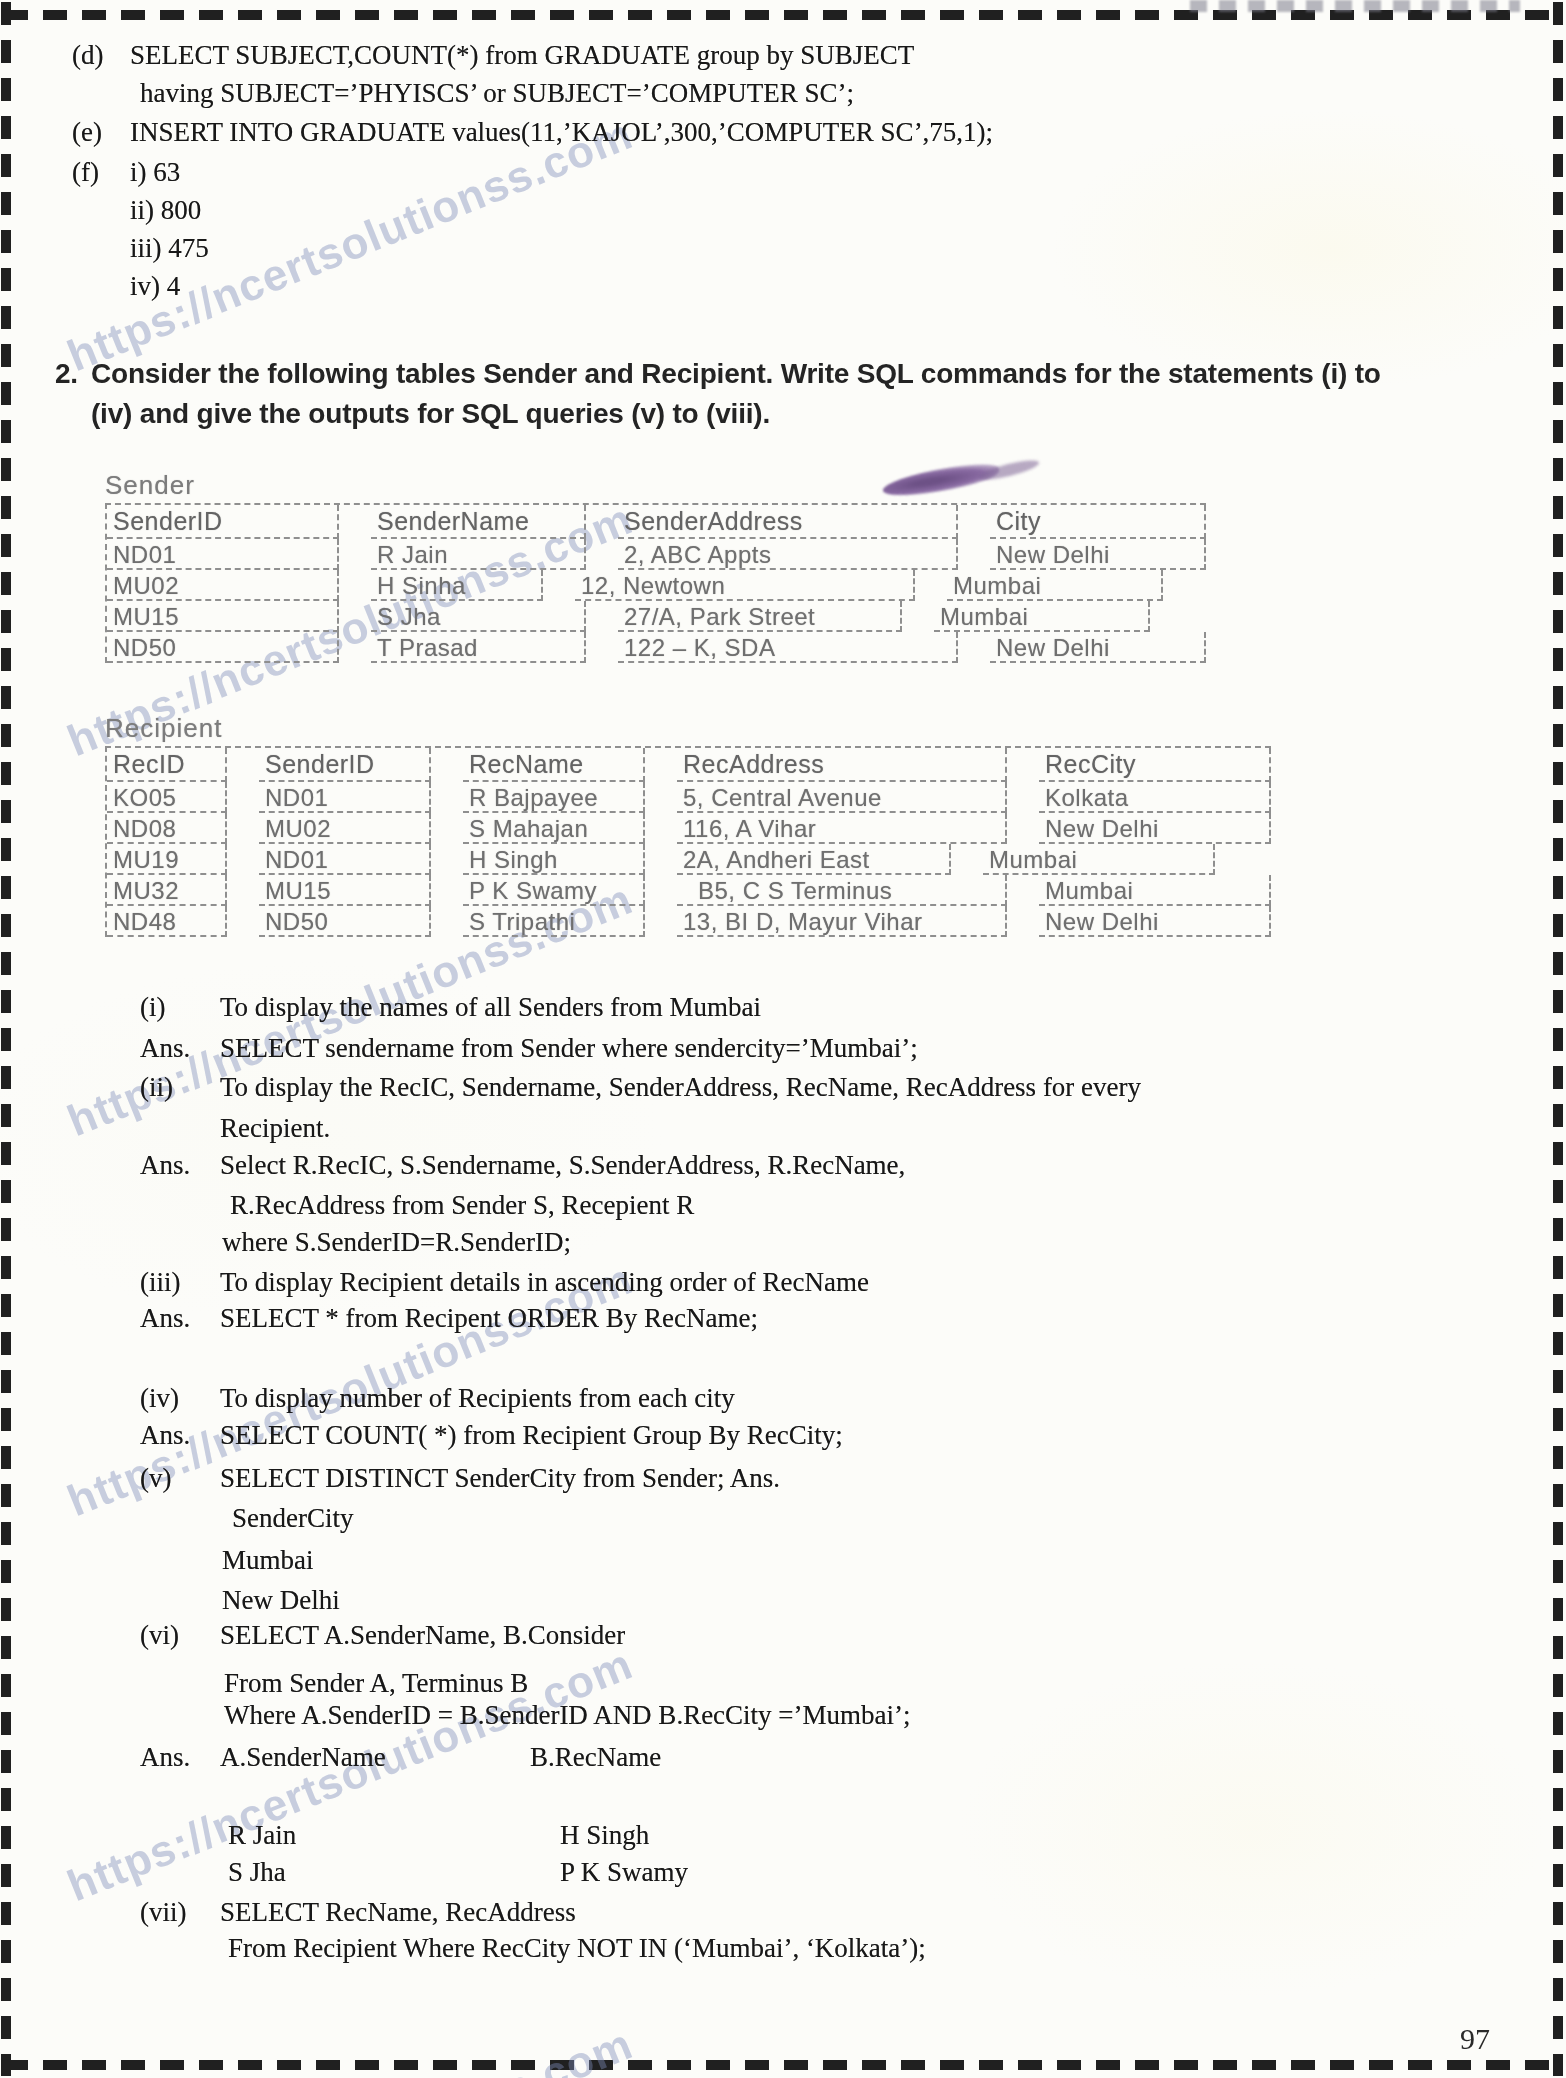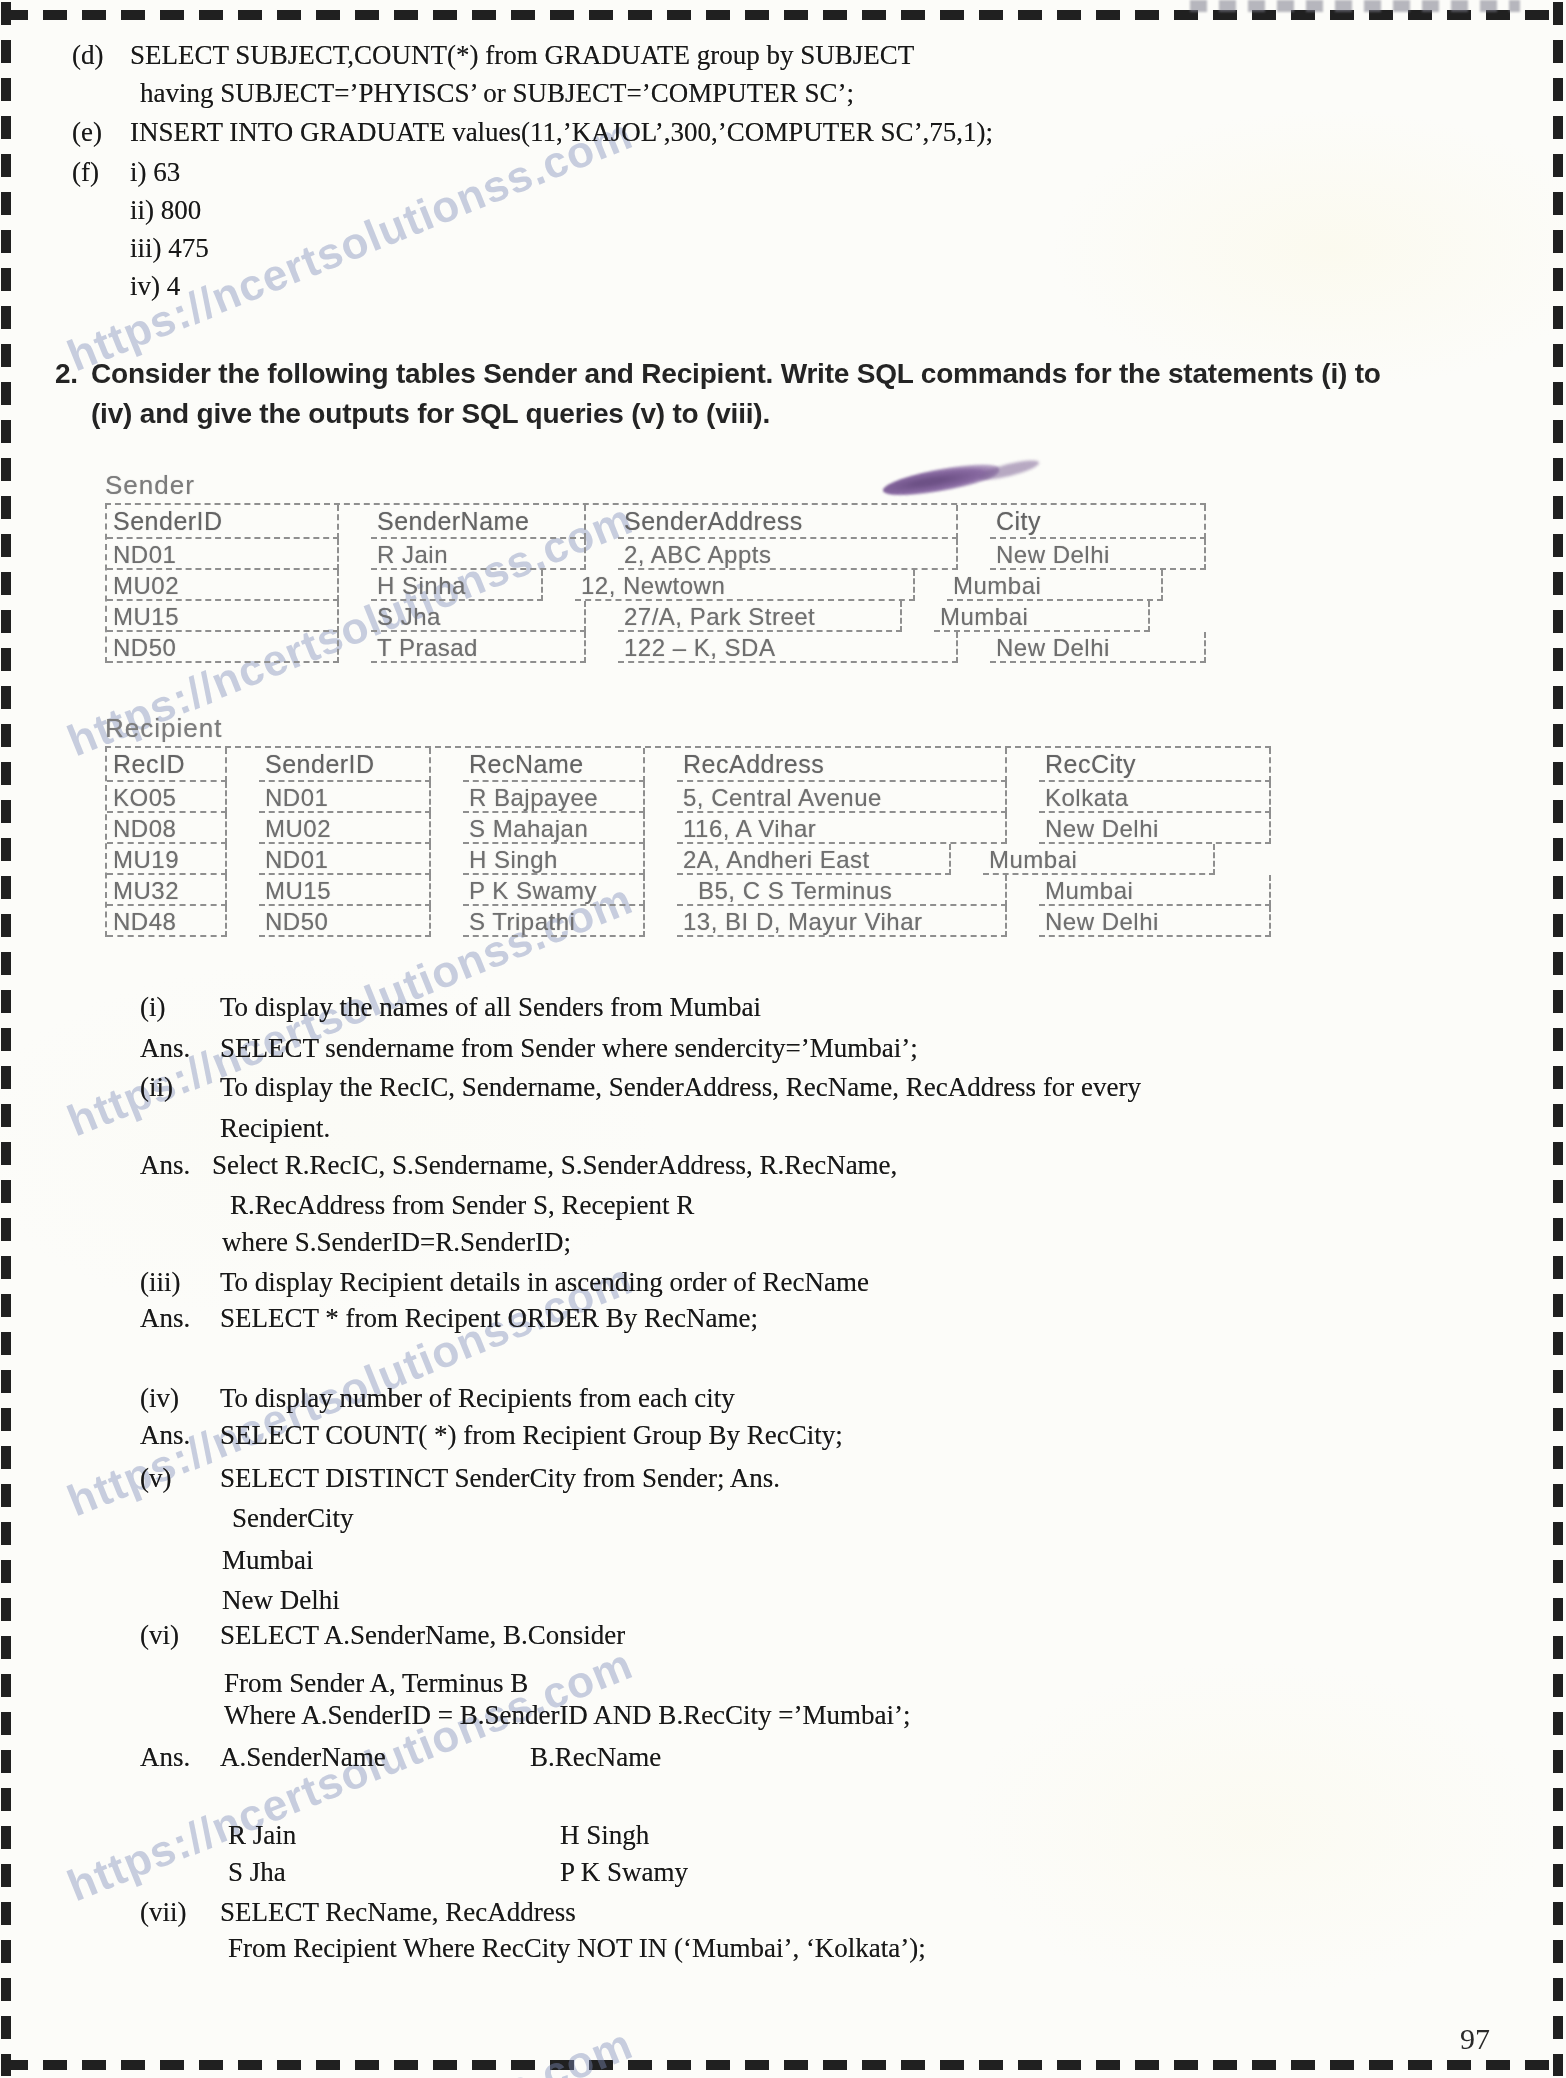--- a/index.html
+++ b/index.html
@@ -209,21 +209,21 @@
     </div>
     <div class="line serif" style="top:87px">
       <span class="lbl">(ii)</span>
       <span class="txt" style="left:80px">To display the RecIC, Sendername, SenderAddress, RecName, RecAddress for every</span>
     </div>
     <div class="line serif" style="top:128px">
       <span class="txt" style="left:80px">Recipient.</span>
     </div>
     <div class="line serif" style="top:165px">
       <span class="lbl">Ans.</span>
-      <span class="txt" style="left:72px">Select R.RecIC, S.Sendername, S.SenderAddress, R.RecName,</span>
+      <span class="txt" style="left:80px">Select R.RecIC, S.Sendername, S.SenderAddress, R.RecName,</span>
     </div>
     <div class="line serif" style="top:205px">
       <span class="txt" style="left:90px">R.RecAddress from Sender S, Recepient R</span>
     </div>
     <div class="line serif" style="top:242px">
       <span class="txt" style="left:82px">where S.SenderID=R.SenderID;</span>
     </div>
     <div class="line serif" style="top:282px">
       <span class="lbl">(iii)</span>
       <span class="txt" style="left:80px">To display Recipient details in ascending order of RecName</span>

